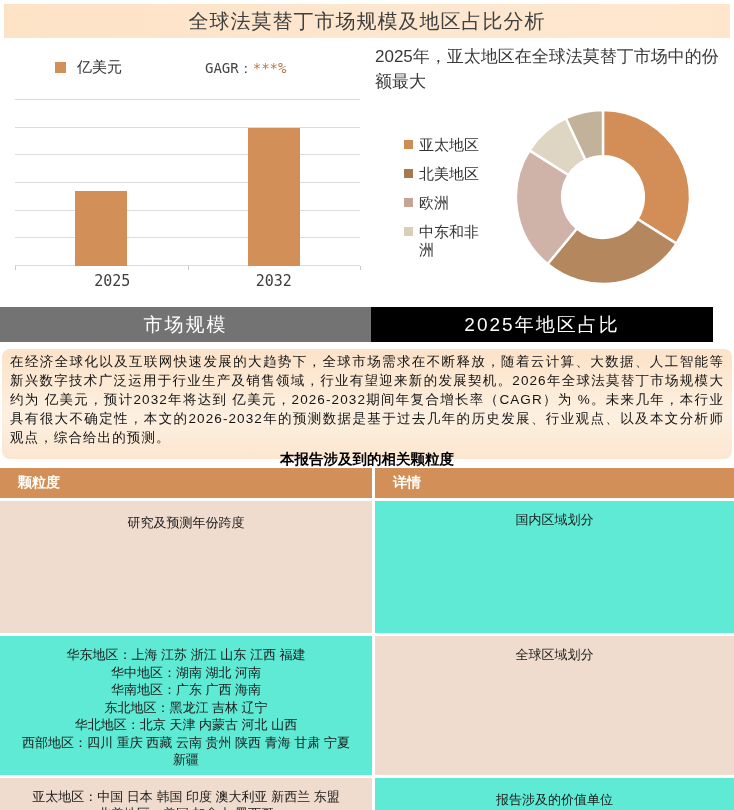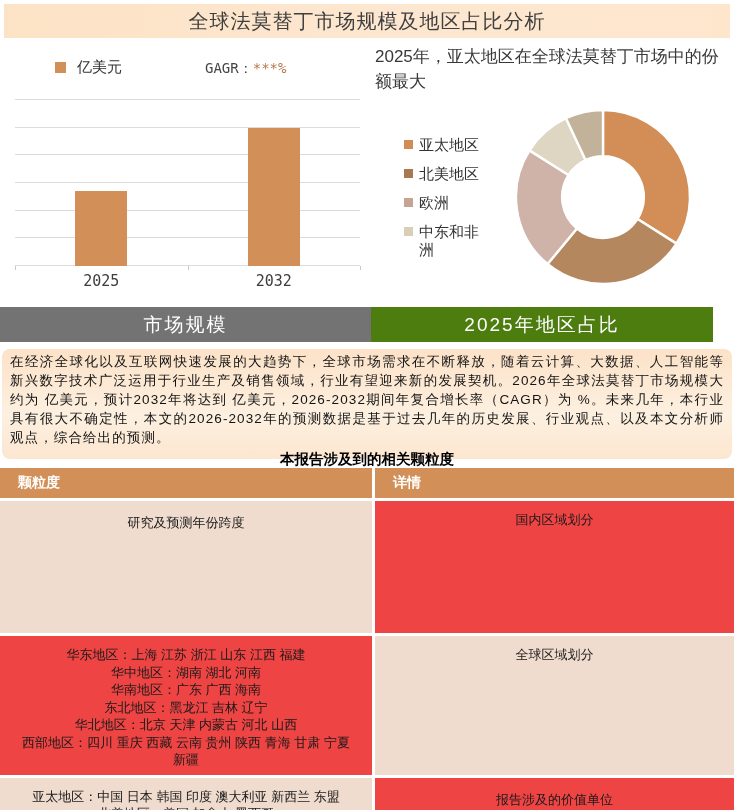--- a/index.html
+++ b/index.html
@@ -35,37 +35,37 @@
   .dl-item { display:flex; align-items:flex-start; gap:6px; margin-bottom:11px; }
   .dl-swatch { width:9px; height:9px; margin-top:4px; flex:0 0 auto; }
   .dl-label { font-size:15px; color:#333; width:72px; line-height:18px; }
   #donut-svg { position:absolute; left:144px; top:70px; }
 
   
   .tabs { position:absolute; top:307px; left:0; width:734px; height:35px; display:flex; }
   .tab { height:35px; display:flex; align-items:center; justify-content:center;
     color:#fff; font-size:19px; letter-spacing:2px; cursor:pointer; }
   .tab-left { width:371px; background:#737373; }
-  .tab-right { width:342px; background:#4d7c0f; }
+  .tab-right { width:342px; background:#000000; }
 
   
   .summary { position:absolute; top:349px; left:2px; width:730px; height:110px;
     background:linear-gradient(180deg,#fce2c8,#fdf0e0 60%,#fce6d0);
     border-radius:8px; padding:3px 8px 0 8px; }
   .summary p { font-size:13.5px; line-height:19px; letter-spacing:1.1px; color:#141414; text-align:justify; }
   .table-title { margin-top:3px; text-align:center; font-size:14.5px; font-weight:bold; color:#000; }
 
   
   .gtable { position:absolute; top:468px; left:0; width:734px; bottom:0; overflow:hidden; }
   .t-grid { display:grid; grid-template-columns:372px 359px; column-gap:3px; row-gap:3px; }
   .t-cell { padding:6px 18px;text-align:center; }
   .t-head { background:#d28f57; color:#fff; font-weight:bold; font-size:14px; display:flex; align-items:center; min-height:28px; }
   .t-body { font-size:13px; color:#1a1a1a; line-height:17.5px; white-space:pre-line; padding-top:10px; }
   .t-dark { background:#f0dcce; }
-  .t-light { background:#ef4444; }
+  .t-light { background:#5eead4; }
 </style>
 </head>
 <body>
 
 <div class="page">
 
   <header class="title-bar">
     <h1>全球法莫替丁市场规模及地区占比分析</h1>
   </header>
 
@@ -82,21 +82,21 @@
           <div class="gridline" style="bottom: 27.6667px;"></div>
           <div class="gridline" style="bottom: 55.3333px;"></div>
           <div class="gridline" style="bottom: 83px;"></div>
           <div class="gridline" style="bottom: 110.667px;"></div>
           <div class="gridline" style="bottom: 138.333px;"></div>
           <div class="gridline" style="bottom: 166px;"></div>
           <div class="tick" style="left: 0px;"></div>
           <div class="tick" style="left: 172.5px;"></div>
           <div class="tick" style="left: 345px;"></div>
           <div class="bar" style="left: 60.25px; height: 74.7px; background: rgb(210, 143, 87);"></div>
-          <div class="x-label" style="left: 0px;">2025</div>
+          <div class="x-label" style="left: 11px;">2025</div>
           <div class="bar" style="left: 232.75px; height: 138.333px; background: rgb(210, 143, 87);"></div>
           <div class="x-label" style="left: 172.5px;">2032</div>
         </div>
     </div>
 
     <div class="donut-panel">
       <h2 class="donut-headline">2025年，亚太地区在全球法莫替丁市场中的份额最大</h2>
       <div class="donut-legend" id="donut-legend">
           <div class="dl-item">
             <span class="dl-swatch" style="background: rgb(207, 140, 85);"></span>

